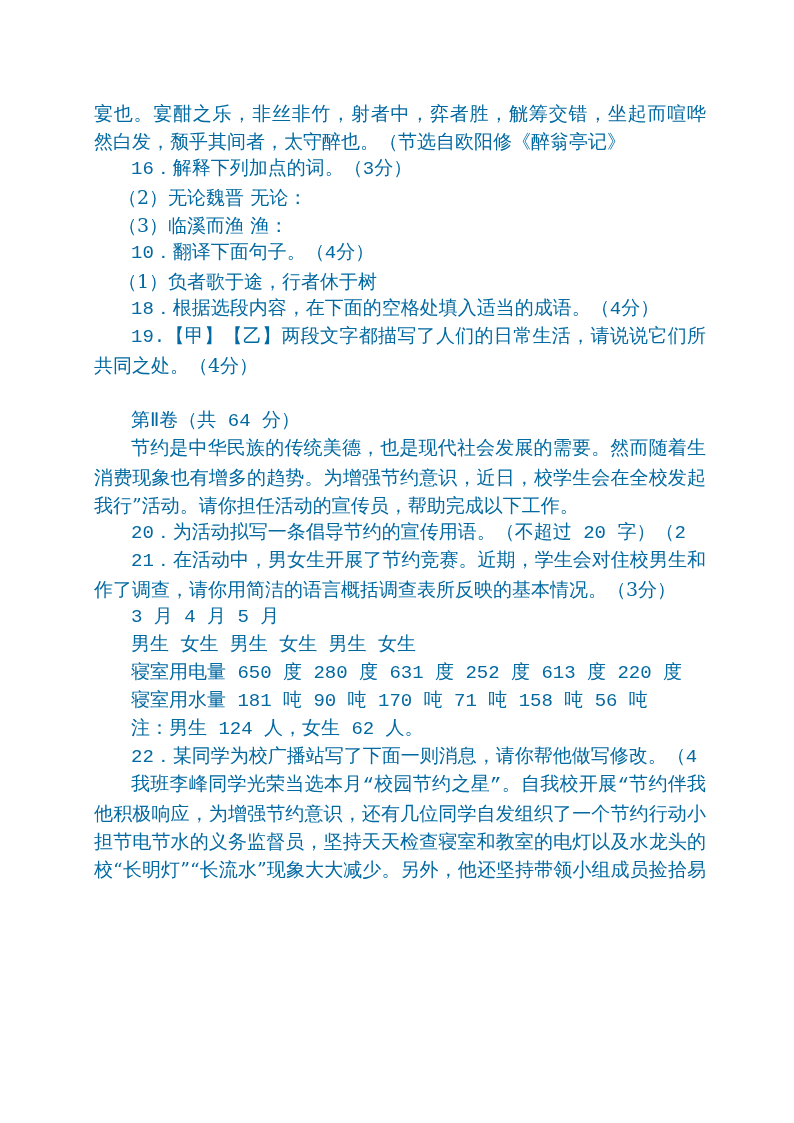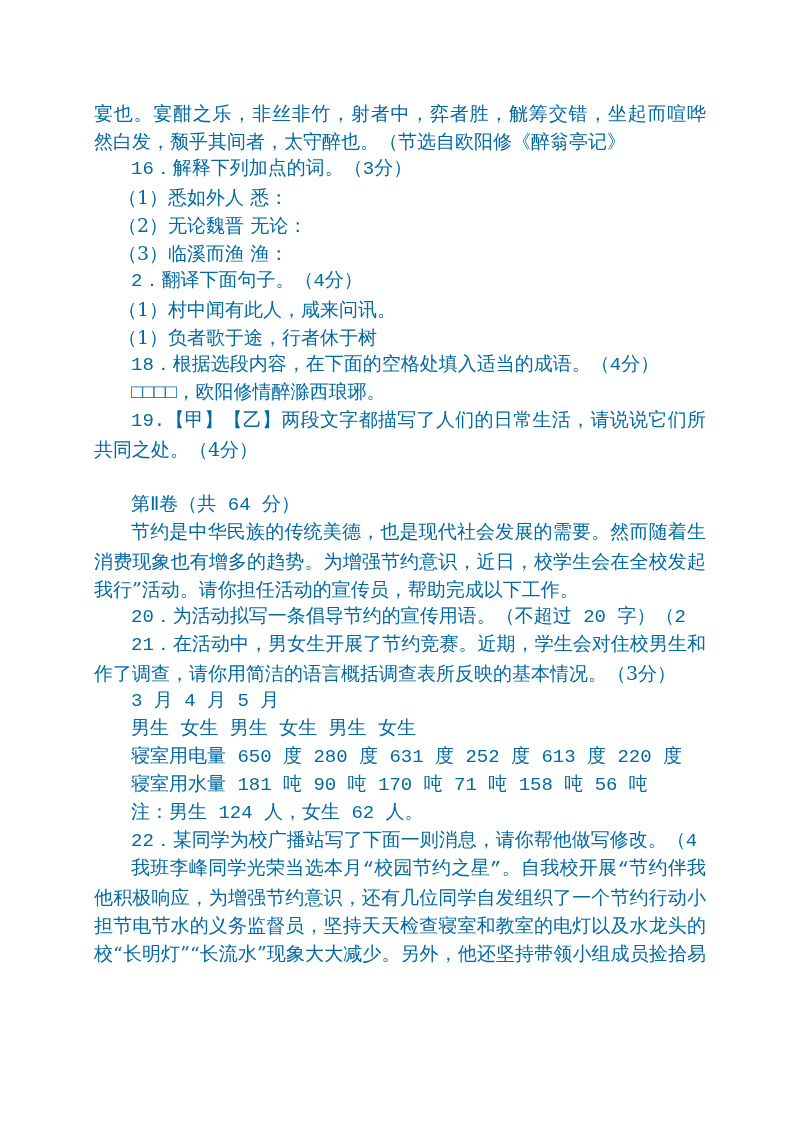--- a/index.html
+++ b/index.html
@@ -39,28 +39,25 @@
   .line.blank {  }
 </style>
 </head>
 <body>
 
 <div class="page">
   <div class="text-block">
       <div class="line full">宴也。宴酣之乐，非丝非竹，射者中，弈者胜，觥筹交错，坐起而喧哗者，众宾欢也。苍</div>
       <div class="line">然白发，颓乎其间者，太守醉也。（节选自欧阳修《醉翁亭记》</div>
       <div class="line ind-num">16．解释下列加点的词。（3分）</div>
-      <div class="line ind-item">（1）悉如外人 悉：</div>
       <div class="line ind-item">（2）无论魏晋 无论：</div>
       <div class="line ind-item">（3）临溪而渔 渔：</div>
-      <div class="line ind-num">2．翻译下面句子。（4分）</div>
-      <div class="line ind-item">（1）村中闻有此人，咸来问讯。</div>
+      <div class="line ind-num">10．翻译下面句子。（4分）</div>
       <div class="line ind-item">（1）负者歌于途，行者休于树</div>
       <div class="line ind-num">18．根据选段内容，在下面的空格处填入适当的成语。（4分）</div>
-      <div class="line ind-num">□□□□，欧阳修情醉滁西琅琊。</div>
       <div class="line ind-num full">19.【甲】【乙】两段文字都描写了人们的日常生活，请说说它们所表现的生活有哪些</div>
       <div class="line">共同之处。（4分）</div>
       <div class="line blank"></div>
       <div class="line ind-num">第Ⅱ卷（共 64 分）</div>
       <div class="line ind-num full">节约是中华民族的传统美德，也是现代社会发展的需要。然而随着生活水平的提高，</div>
       <div class="line full">消费现象也有增多的趋势。为增强节约意识，近日，校学生会在全校发起了一场“节约伴</div>
       <div class="line">我行”活动。请你担任活动的宣传员，帮助完成以下工作。</div>
       <div class="line ind-num">20．为活动拟写一条倡导节约的宣传用语。（不超过 20 字）（2分）</div>
       <div class="line ind-num full">21．在活动中，男女生开展了节约竞赛。近期，学生会对住校男生和女生的节约情况</div>
       <div class="line">作了调查，请你用简洁的语言概括调查表所反映的基本情况。（3分）</div>

